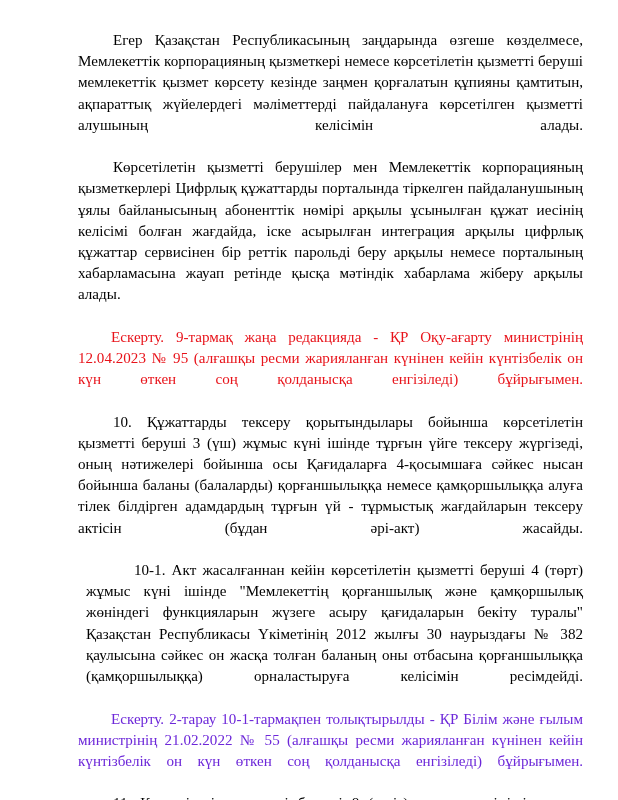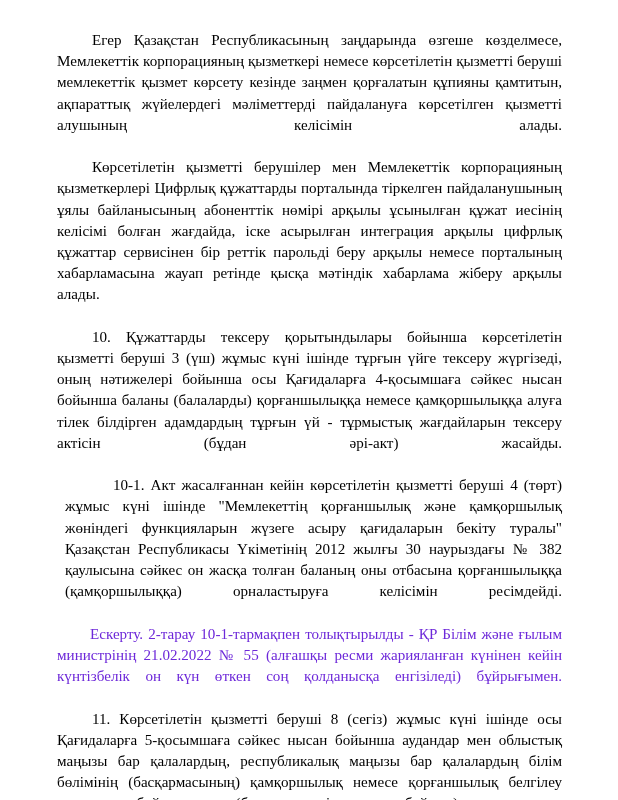--- a/index.html
+++ b/index.html
@@ -14,21 +14,21 @@
     overflow: hidden;
     font-family: "Liberation Serif", "DejaVu Serif", serif;
     color: #000000;
   }
   .page {
     position: relative;
     width: 618px;
     height: 800px;
     background: #ffffff;
     box-sizing: border-box;
-    padding: 30px 56px 0 57px;
+    padding: 30px 56px 0 78px;
   }
   .doc-body {
     width: 505px;
   }
   p.para {
     margin: 0;
     padding: 0;
     font-size: 15.1px;
     line-height: 21.2px;
     text-align: justify;
@@ -55,20 +55,21 @@
 </head>
 <body>
 
 <div class="page">
   <div class="doc-body">
 
     <p class="para">Егер Қазақстан Республикасының заңдарында өзгеше көзделмесе, Мемлекеттік корпорацияның қызметкері немесе көрсетілетін қызметті беруші мемлекеттік қызмет көрсету кезінде заңмен қорғалатын құпияны қамтитын, ақпараттық жүйелердегі мәліметтерді пайдалануға көрсетілген қызметті алушының келісімін алады.</p>
 
     <p class="para">Көрсетілетін қызметті берушілер мен Мемлекеттік корпорацияның қызметкерлері Цифрлық құжаттарды порталында тіркелген пайдаланушының ұялы байланысының абоненттік нөмірі арқылы ұсынылған құжат иесінің келісімі болған жағдайда, іске асырылған интеграция арқылы цифрлық құжаттар сервисінен бір реттік парольді беру арқылы немесе порталының хабарламасына жауап ретінде қысқа мәтіндік хабарлама жіберу арқылы алады.</p>
 
+    <p class="para note" style="color: rgb(232, 19, 26);">Ескерту. 9-тармақ жаңа редакцияда - ҚР Оқу-ағарту министрінің 12.04.2023 № 95 (алғашқы ресми жарияланған күнінен кейін күнтізбелік он күн өткен соң қолданысқа енгізіледі) бұйрығымен.</p>
 
     <p class="para">10. Құжаттарды тексеру қорытындылары бойынша көрсетілетін қызметті беруші 3 (үш) жұмыс күні ішінде тұрғын үйге тексеру жүргізеді, оның нәтижелері бойынша осы Қағидаларға 4-қосымшаға сәйкес нысан бойынша баланы (балаларды) қорғаншылыққа немесе қамқоршылыққа алуға тілек білдірген адамдардың тұрғын үй - тұрмыстық жағдайларын тексеру актісін (бұдан әрі-акт) жасайды.</p>
 
     <p class="para deep-indent">10-1. Акт жасалғаннан кейін көрсетілетін қызметті беруші 4 (төрт) жұмыс күні ішінде "Мемлекеттің қорғаншылық және қамқоршылық жөніндегі функцияларын жүзеге асыру қағидаларын бекіту туралы" Қазақстан Республикасы Үкіметінің 2012 жылғы 30 наурыздағы № 382 қаулысына сәйкес он жасқа толған баланың оны отбасына қорғаншылыққа (қамқоршылыққа) орналастыруға келісімін ресімдейді.</p>
 
     <p class="para note" style="color: #6d28d9;">Ескерту. 2-тарау 10-1-тармақпен толықтырылды - ҚР Білім және ғылым министрінің 21.02.2022 № 55 (алғашқы ресми жарияланған күнінен кейін күнтізбелік он күн өткен соң қолданысқа енгізіледі) бұйрығымен.</p>
 
     <p class="para">11. Көрсетілетін қызметті беруші 8 (сегіз) жұмыс күні ішінде осы Қағидаларға 5-қосымшаға сәйкес нысан бойынша аудандар мен облыстық маңызы бар қалалардың, республикалық маңызы бар қалалардың білім бөлімінің (басқармасының) қамқоршылық немесе қорғаншылық белгілеу туралы бұйрығын (бұдан әрі – бұйрық) шығарады.</p>
 
   </div>

